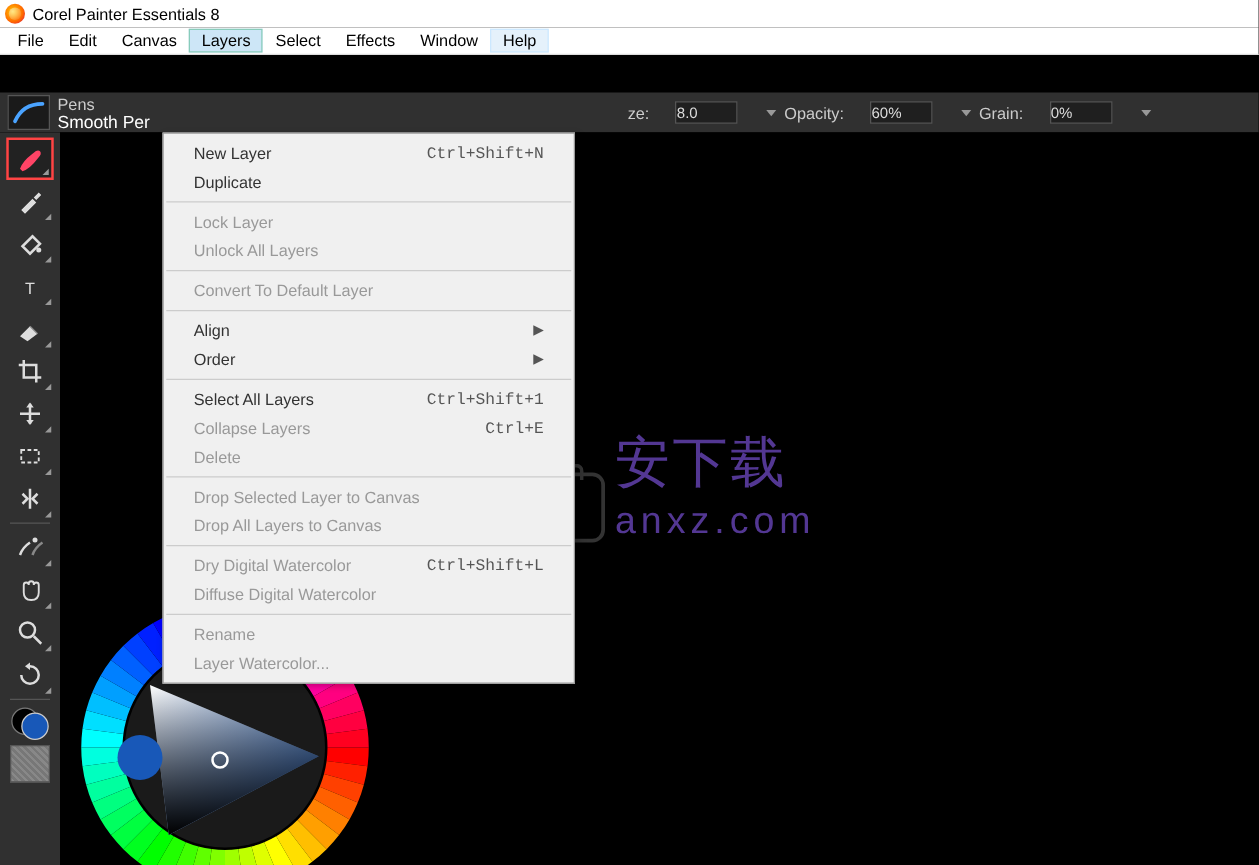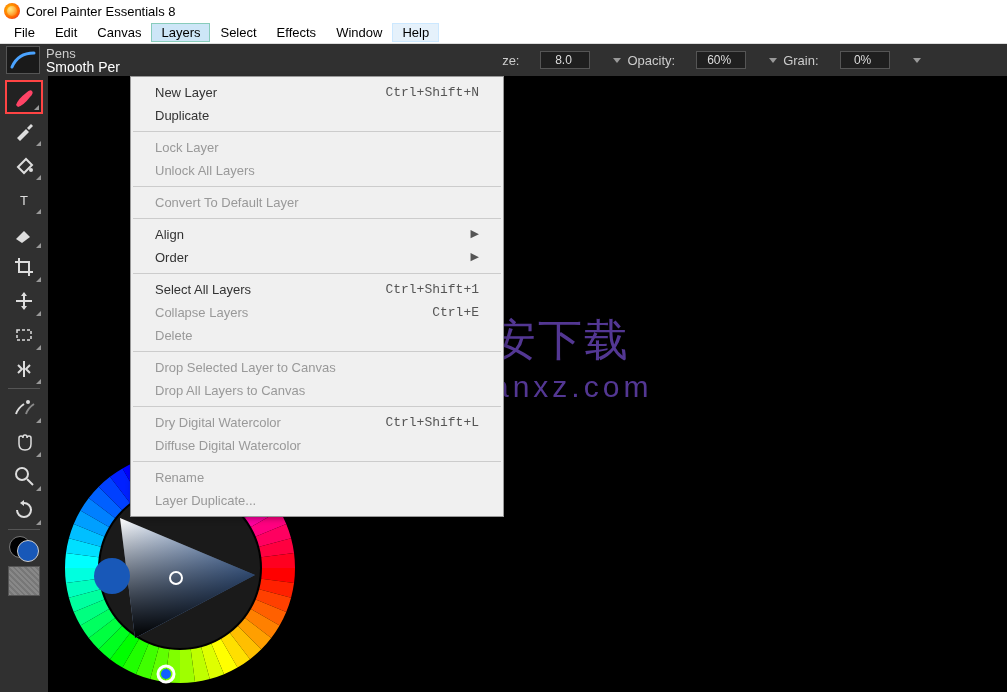--- a/index.html
+++ b/index.html
@@ -5,38 +5,38 @@
 * { margin:0; padding:0; box-sizing:border-box; font-family:"Segoe UI",Tahoma,sans-serif; font-size:13px; user-select:none; }
 html,body { width:1007px; height:692px; overflow:hidden; background:#000; }
 .titlebar { height:22px; background:#fff; display:flex; align-items:center; padding-left:4px; gap:6px; }
 .app-icon { width:16px; height:16px; background:radial-gradient(circle at 40% 40%,#ffcc00,#ff6600 60%,#cc0066); border-radius:50%; position:relative; }
 .app-icon::after { content:""; position:absolute; inset:3px; border-radius:50%; background:radial-gradient(circle at 30% 30%,#fff8,#0000); }
 .title-text { color:#000; }
 .menubar { height:22px; background:#fff; display:flex; align-items:center; padding-left:4px; gap:0; border-bottom:1px solid #ddd; }
 .menu-item { padding:2px 10px; color:#000; cursor:default; }
 .menu-item.active { background:#cde6f7; border:1px solid #8cb; padding:1px 9px; }
 .menu-item.hover { background:#e5f1fb; border:1px solid #cce8ff; padding:1px 9px; }
-.prop-bar { height:32px; background:#303030; display:flex; align-items:center; padding-left:6px; gap:6px; color:#ccc; font-size:12px; }
+.prop-bar { height:32px; background:#303030; display:flex; align-items:center; padding-left:6px; gap:6px; color:#ccc; font-size:12px;margin-top:30px; }
 .brush-thumb { width:34px; height:28px; background:#1a1a1a; border:1px solid #555; display:flex; align-items:center; justify-content:center; }
 .brush-thumb svg { width:26px; height:22px; }
 .brush-labels { display:flex; flex-direction:column; line-height:1; font-size:11px; }
 .prop-field { display:flex; align-items:center; gap:21px; }
-.prop-val { width:50px; height:18px; background:#1f1f1f; border:1px solid #555; color:#ddd; text-align:center; padding-right:4px; line-height:16px; font-size:12px; }
+.prop-val { width:50px; height:18px; background:#1f1f1f; border:1px solid #555; color:#ddd; text-align:left; padding-right:4px; line-height:16px; font-size:12px; }
 .drop-tri { width:0;height:0;border-left:4px solid transparent;border-right:4px solid transparent;border-top:5px solid #999; margin-left:2px; }
 .workspace { position:relative; height:calc(692px - 22px - 22px - 32px); background:#000; }
 .tool-col { position:absolute; left:0; top:0; width:48px; height:100%; background:#303030; display:flex; flex-direction:column; align-items:center; padding-top:4px; gap:0; }
 .tool-btn { width:38px; height:34px; display:flex; align-items:center; justify-content:center; color:#ddd; position:relative; }
 .tool-btn.sel { border:2px solid #ff4444; background:#222; }
 .tool-btn .corner { position:absolute; right:2px; bottom:2px; width:0;height:0;border-left:5px solid transparent;border-bottom:5px solid #999; }
 .tool-sep { width:32px; height:1px; background:#555; margin:2px 0; }
 .color-swatch { width:34px; height:26px; position:relative; margin-top:4px; }
 .color-swatch .back { position:absolute; left:2px; top:0; width:22px; height:22px; border-radius:50%; background:#000; border:1px solid #777; }
 .color-swatch .front { position:absolute; right:2px; bottom:0; width:22px; height:22px; border-radius:50%; background:#1858b8; border:1px solid #ccc; }
 .paper-sw { width:32px; height:30px; background:#777; border:1px solid #555; margin-top:4px; background-image:repeating-linear-gradient(45deg,#888 0 2px,#777 2px 4px); }
-.dropdown { position:absolute; left:130px; top:0; width:374px; background:#f0f0f0; border:1px solid #999; box-shadow:2px 2px 6px rgba(0,0,0,0.3); padding:4px 0; z-index:50; }
+.dropdown { position:absolute; left:130px; top:0; width:330px; background:#f0f0f0; border:1px solid #999; box-shadow:2px 2px 6px rgba(0,0,0,0.3); padding:4px 0; z-index:50; }
 .dd-item { display:flex; justify-content:space-between; padding:4px 24px 4px 24px; color:#333; cursor:default; }
 .dd-item .arrow { color:#555; font-size:11px; }
 .dd-item .shortcut { color:#555;font-family:Liberation Mono, monospace; }
 .dd-item.disabled { color:#999; }
 .dd-sep { height:1px; background:#ccc; margin:4px 2px; }
 .canvas-area { position:absolute; left:48px; top:0; right:0; bottom:0; background:#000; }
 .mini-icon { position:absolute; left:283px; top:380px; width:18px; height:18px; border:1px solid #666; background:#333; z-index:5; }
 .colorwheel { position:absolute; left:60px; top:372px; width:240px; height:240px; z-index:4; }
 .watermark { position:absolute; left:370px; top:235px; color:#8b5cf6; font-size:48px; letter-spacing:2px; opacity:.6; z-index:2; display:flex; align-items:flex-end; gap:8px; }
 .watermark .wm-icon { width:66px; height:56px; border:3px solid #555; border-radius:10px; position:relative; }
@@ -325,16 +325,16 @@
         <span class="shortcut">Ctrl+Shift+L</span>
       </div>
       <div class="dd-item disabled">
         <span>Diffuse Digital Watercolor</span>
       </div>
       <div class="dd-sep"></div>
       <div class="dd-item disabled">
         <span>Rename</span>
       </div>
       <div class="dd-item disabled">
-        <span>Layer Duplicate...</span>
+        <span>Layer Watercolor...</span>
       </div>
     </div>
 </div>
 
 </body></html>

